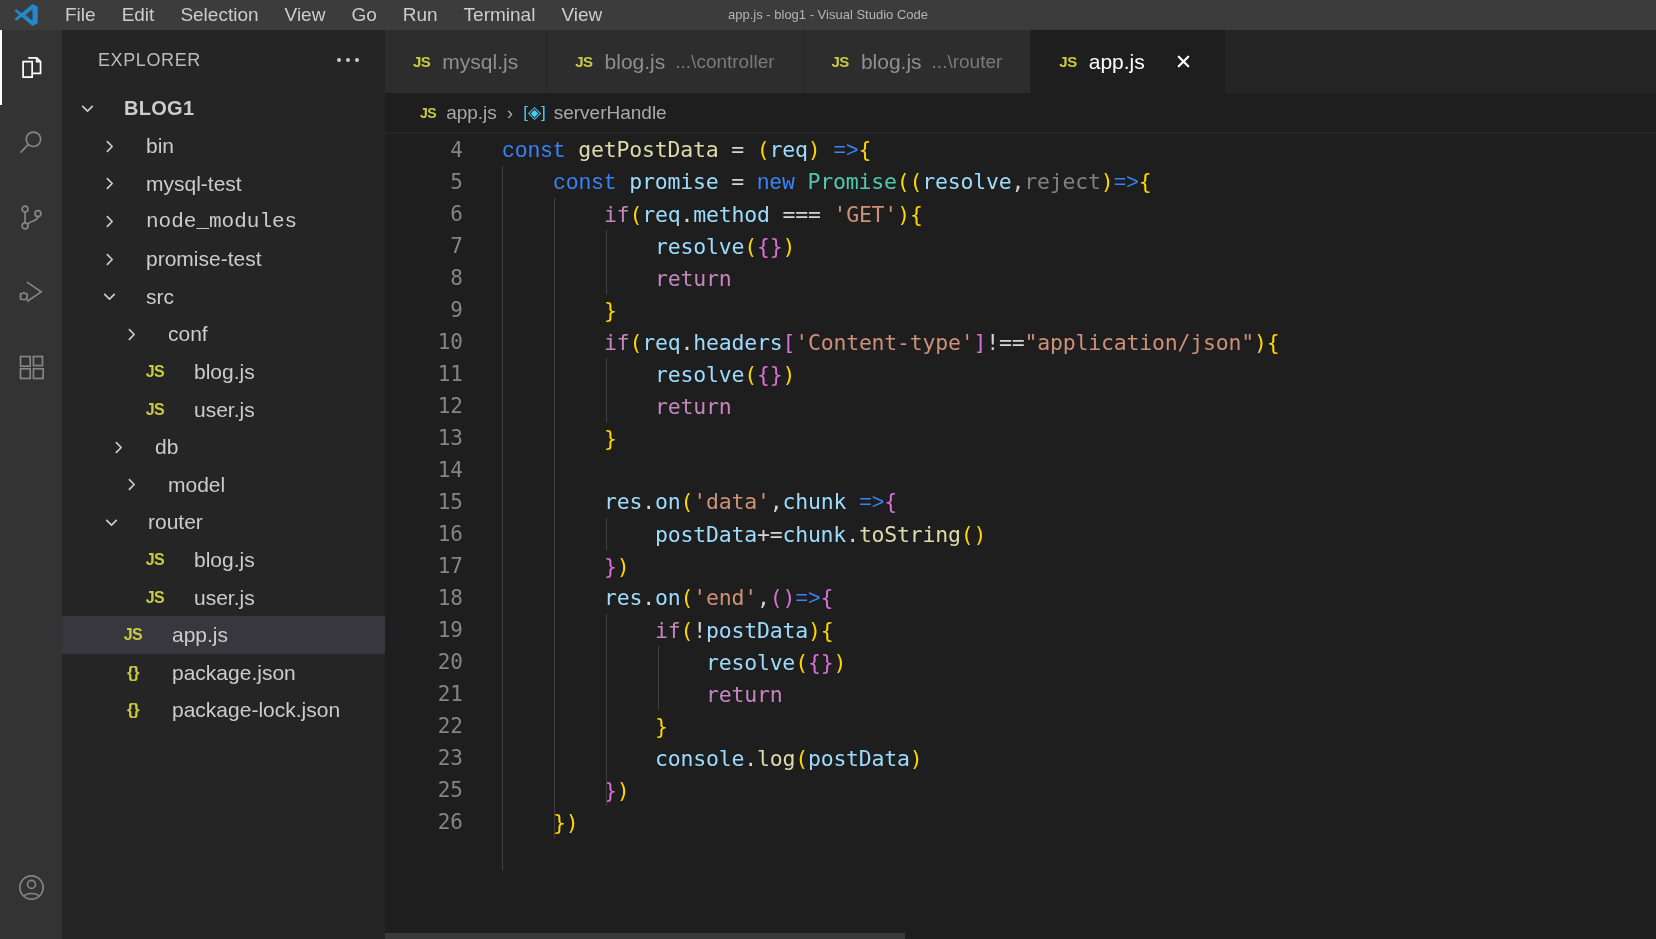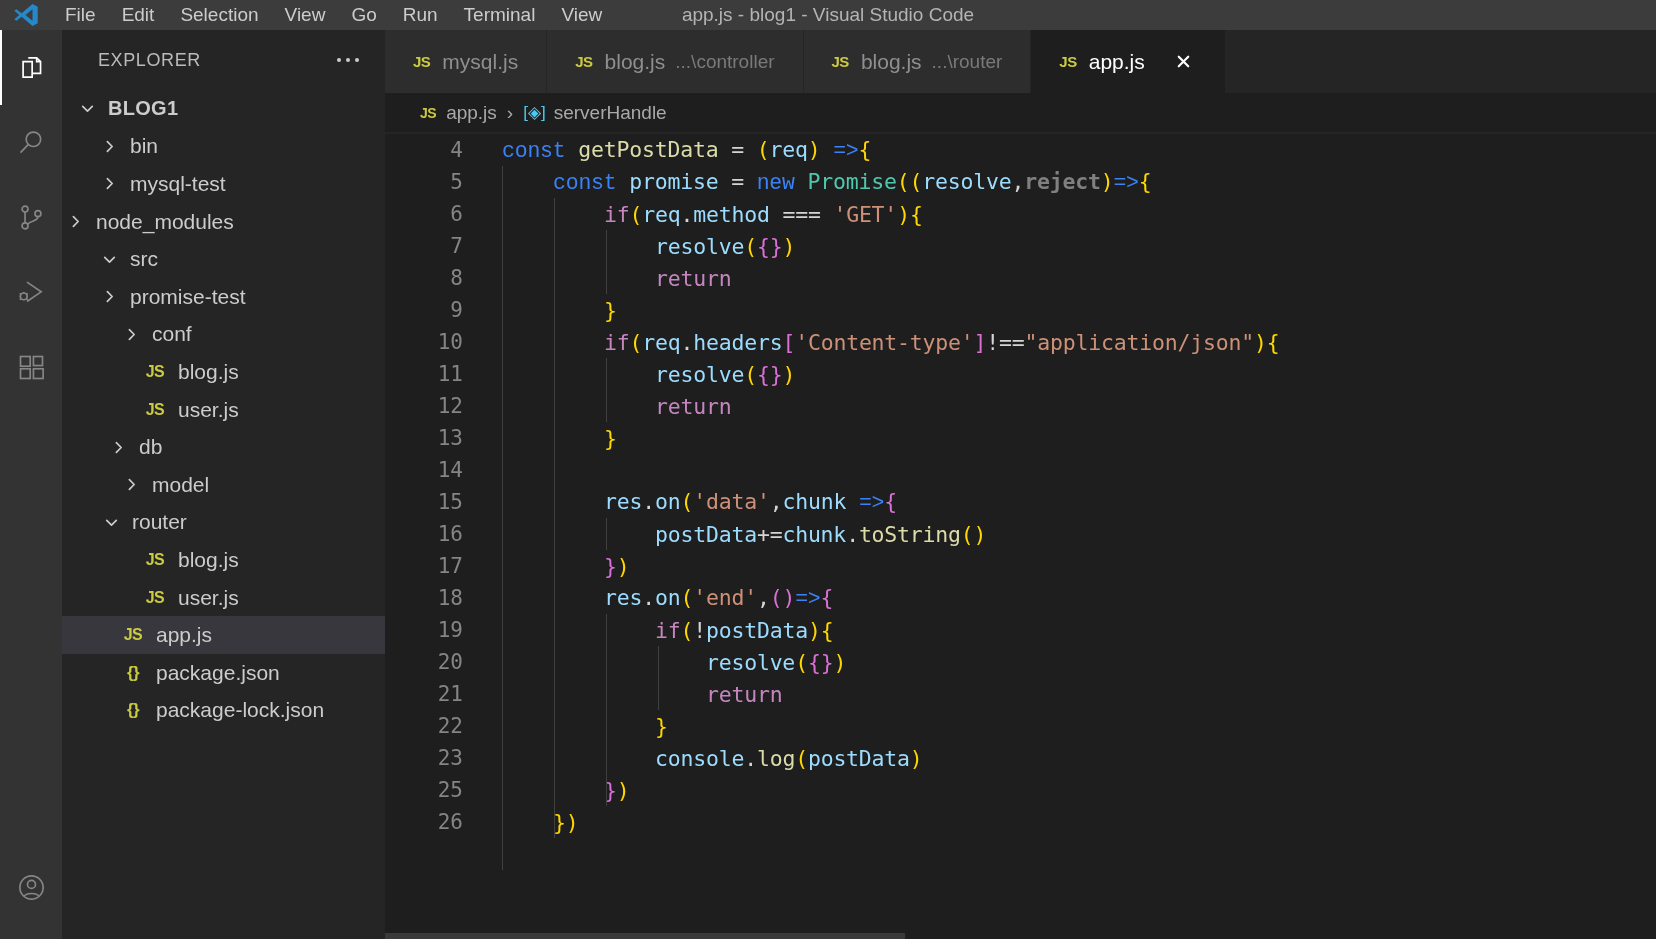--- a/index.html
+++ b/index.html
@@ -21,21 +21,21 @@
   .vscode-logo { width: 52px; height: 30px; display:flex; align-items:center; justify-content:center; }
   .vscode-logo svg { width: 26px; height: 26px; display:block; }
   .menu { display: flex; align-items: center; height: 28px; justify-content: space-between; }
   .menu-item {
     color: #cccccc; font-size: 19px; line-height: 30px;
     padding: 0 13px; white-space: nowrap;
     font-family: "Liberation Sans", sans-serif;
   }
   .window-title {
     position: absolute; left: 0; right: 0; text-align: center;
-    color: #b4b4b4; font-size: 19px; line-height: 30px;
+    color: #b4b4b4; font-size: 13px; line-height: 30px;
     pointer-events: none;
   }
 
   
   .body-row { flex: 1 1 auto; display: flex; min-height: 0; }
 
   
   .activitybar {
     width: 62px; flex: 0 0 62px;
     background: #333333;
@@ -85,21 +85,21 @@
   .chev { width: 26px; height: 26px; flex:0 0 26px; display:flex; align-items:center; justify-content:center; }
   .chev svg { width: 17px; height: 17px; }
   .chev path { stroke:#cccccc; fill:none; stroke-width:1.6; stroke-linecap:round; stroke-linejoin:round; }
   .ficon {
     width: 30px; flex: 0 0 30px; text-align: center;
     font-size: 16px; font-weight: bold; color: #cbcb41;
     font-family: "Liberation Sans", sans-serif;
     letter-spacing: -0.5px;
   }
   .ficon.json { color: #cbcb41; font-size: 17px; }
-  .tlabel { margin-left: 8px; }
+  .tlabel { margin-left: 24px; }
 
   
   .editor-area { flex: 1 1 auto; display: flex; flex-direction: column; min-width: 0; background:#1e1e1e; }
 
   
   .tabbar {
     height: 63px; flex: 0 0 63px;
     background: #252526;
     display: flex; align-items: stretch;
   }
@@ -165,21 +165,21 @@
   
   .guides { position:absolute; left:117px; top:0; bottom:0; right:0; pointer-events:none; }
   .guide { position:absolute; top:0; bottom:0; width:1px; background:#404040; }
 
   
   .k   { color:#3b82f6;font-family:Liberation Mono, monospace; }   
   .kc  { color:#c586c0; }   
   .fn  { color:#dcdcaa; }   
   .va  { color:#9cdcfe; }   
   .pm  { color:#9cdcfe; }   
-  .pmd { color:#808080;font-weight:bold; }   
+  .pmd { color:#808080; }   
   .str { color:#ce9178; }   
   .cls { color:#4ec9b0; }   
   .op  { color:#d4d4d4; }
   .p1  { color:#ffd700; }
   .p2  { color:#da70d6; }
 
   .hscroll {
     position:absolute; left:0; right:0; bottom:0; height:6px; background:#1e1e1e;
   }
   .hscroll i { position:absolute; left:0; height:6px; width:520px; background:#3a3a3a; display:block; }
@@ -307,43 +307,43 @@
             <span class="tlabel">bin</span>
           </div>
           <div class="tree-row" style="padding-left: 34px;">
             <span class="chev">
               <svg viewBox="0 0 16 16">
                 <path d="M6 3.5 L10.5 8 L6 12.5"></path>
               </svg>
             </span>
             <span class="tlabel">mysql-test</span>
           </div>
-          <div class="tree-row" style="">
+          <div class="tree-row" style="padding-left: 34px; font-family: Liberation Mono, monospace;">
             <span class="chev">
               <svg viewBox="0 0 16 16">
                 <path d="M6 3.5 L10.5 8 L6 12.5"></path>
               </svg>
             </span>
             <span class="tlabel">node_modules</span>
           </div>
           <div class="tree-row" style="padding-left: 34px;">
             <span class="chev">
               <svg viewBox="0 0 16 16">
+                <path d="M6 3.5 L10.5 8 L6 12.5"></path>
+              </svg>
+            </span>
+            <span class="tlabel">promise-test</span>
+          </div>
+          <div class="tree-row" style="padding-left: 34px;">
+            <span class="chev">
+              <svg viewBox="0 0 16 16">
                 <path d="M3.5 6 L8 10.5 L12.5 6"></path>
               </svg>
             </span>
             <span class="tlabel">src</span>
-          </div>
-          <div class="tree-row" style="padding-left: 34px;">
-            <span class="chev">
-              <svg viewBox="0 0 16 16">
-                <path d="M6 3.5 L10.5 8 L6 12.5"></path>
-              </svg>
-            </span>
-            <span class="tlabel">promise-test</span>
           </div>
           <div class="tree-row" style="padding-left: 56px;">
             <span class="chev">
               <svg viewBox="0 0 16 16">
                 <path d="M6 3.5 L10.5 8 L6 12.5"></path>
               </svg>
             </span>
             <span class="tlabel">conf</span>
           </div>
           <div class="tree-row" style="padding-left: 78px;">

